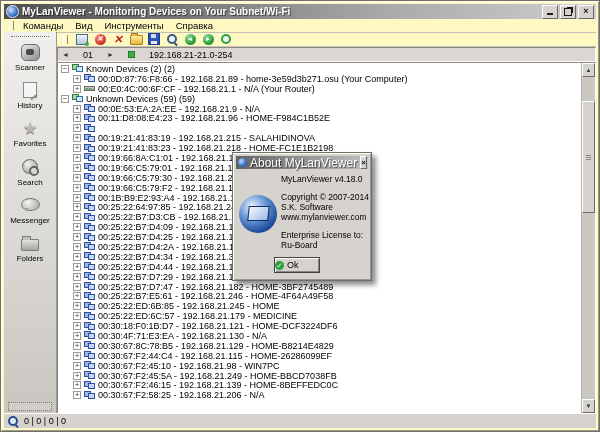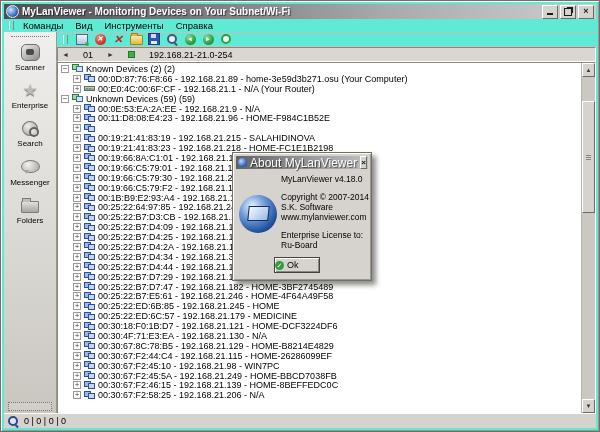--- a/index.html
+++ b/index.html
@@ -1,19 +1,19 @@
 <!DOCTYPE html>
 <html><head>
 <meta charset="utf-8">
 <style>
   html,body{margin:0;padding:0;}
   body{width:600px;height:432px;position:relative;background:#9aa0a6;
        font-family:"Liberation Sans",sans-serif;overflow:hidden;
        -webkit-font-smoothing:antialiased;}
-  .window{position:absolute;inset:0;background:#5eead4;border:1px solid #716f64;
+  .window{position:absolute;inset:0;background:#fef9c3;border:1px solid #716f64;
           box-shadow:inset 1px 1px 0 #fdfdfa, inset -1px -1px 0 #9b988f;}
   
   .titlebar{position:absolute;top:3px;left:3px;right:3px;height:15px;
             background:linear-gradient(90deg,#4e4f51,#77787a 30%,#a9aaac 65%,#cdcecf);
             display:flex;align-items:center;gap:3px;padding:0 2px;}
   .app-icon{width:11px;height:11px;min-width:11px;border-radius:50%;
             background:radial-gradient(circle at 35% 35%,#cfe4ff,#3a6fc4 60%,#123a7a);
             border:1px solid #e6ecf5;}
   .title-text{flex:1;color:#fff;font-size:10px;font-weight:bold;white-space:nowrap;
               overflow:hidden;text-shadow:1px 1px 1px rgba(0,0,0,.6);}
@@ -214,22 +214,26 @@
   <div class="body-row">
 
     <div class="sidebar">
       <span class="sb-grip"></span>
 
       <div class="sb-item">
           <div class="sico sico-scanner"></div>
           <div class="sb-label">Scanner</div>
         </div>
         <div class="sb-item">
+          <div class="sico sico-history"></div>
+          <div class="sb-label">History</div>
+        </div>
+        <div class="sb-item">
           <div class="sico sico-favorites">★</div>
-          <div class="sb-label">Enterprise</div>
+          <div class="sb-label">Favorites</div>
         </div>
         <div class="sb-item">
           <div class="sico sico-search"></div>
           <div class="sb-label">Search</div>
         </div>
         <div class="sb-item">
           <div class="sico sico-messenger"></div>
           <div class="sb-label">Messenger</div>
         </div>
         <div class="sb-item">

